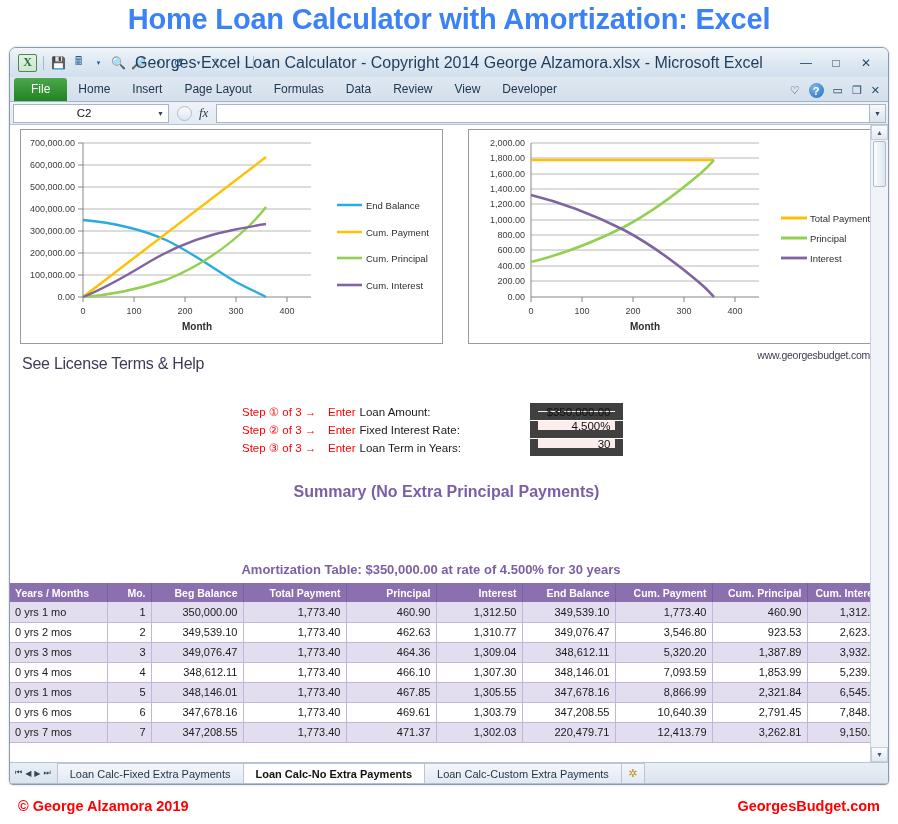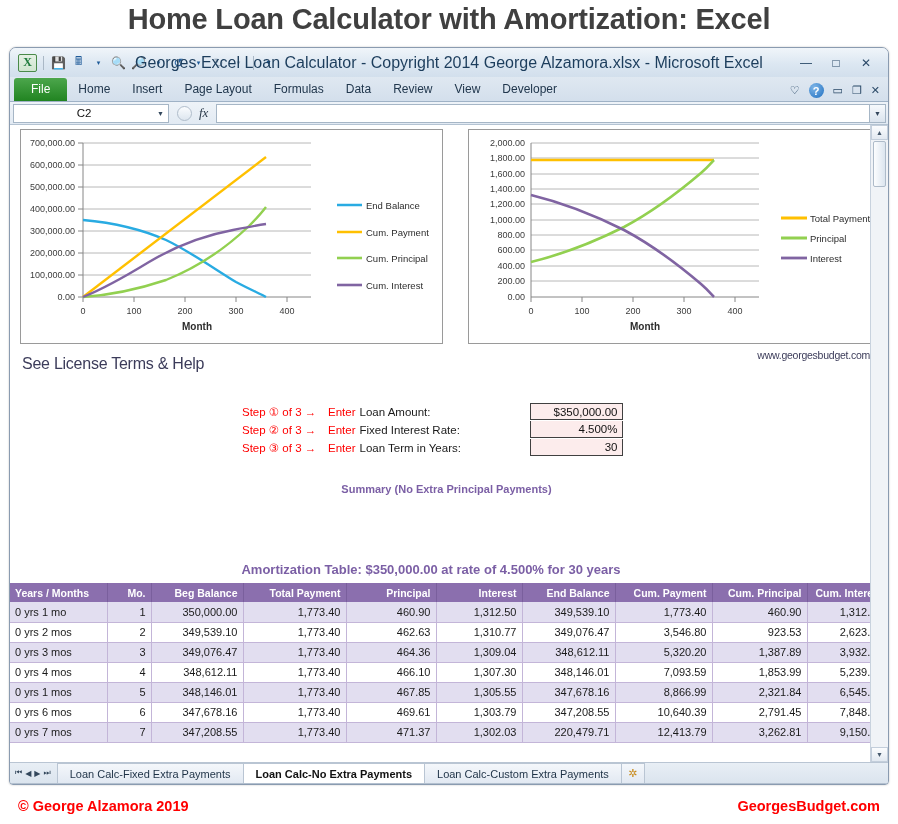--- a/index.html
+++ b/index.html
@@ -8,21 +8,21 @@
     background: #ffffff;
     font-family: "Liberation Sans", sans-serif;
     overflow: hidden;
     position: relative;
   }
 
   
   .banner {
     height: 38px;
     display: flex; align-items: center; justify-content: center;
-    color: #404040;
+    color: #3b82f6;
     font-size: 29px;
     font-weight: bold;
     letter-spacing: -0.2px;
   }
 
   
   .xl-window {
     position: absolute;
     left: 9px; top: 47px;
     width: 880px; height: 738px;
@@ -181,33 +181,33 @@
 
   
   .steps { position: absolute; left: 232px; top: 278px; }
   .step-row { display: flex; align-items: center; height: 17px; margin-bottom: 1px; font-size: 11.5px; }
   .step-lbl { color: #ff0000; width: 82px; white-space: nowrap; }
   .step-enter { color: #ff0000; margin-left: 4px; }
   .step-what { color: #1a1a1a; margin-left: 4px; width: 170px; }
   .step-cell {
     width: 93px; height: 17px;
     background: #fcecec;
-    border: 1px solid #404040;
+    border: 8px solid #404040;
     font-size: 11.5px; color: #111;
     text-align: right; padding-right: 4px;
     display: flex; align-items: center; justify-content: flex-end;
   }
   .step-row.r2 .step-cell { border-top: none; }
   .step-row.r3 .step-cell { border-top: none; }
 
   
   .summary-title {
     position: absolute; left: 0; right: 0; top: 358px;
     text-align: center;
-    color: #7b5fa5; font-weight: bold; font-size: 11px; padding-left: 13px;
+    color: #7b5fa5; font-weight: bold; font-size: 16px; padding-left: 13px;
   }
   .summary-table {
     position: absolute; left: 235px; top: 378px;
     border-collapse: collapse;
     font-size: 11px;
   }
   .summary-table td {
     border: 1px solid #6f5a96;
     height: 17px; padding: 0 4px;
     color: #1a1a1a; white-space: nowrap;

